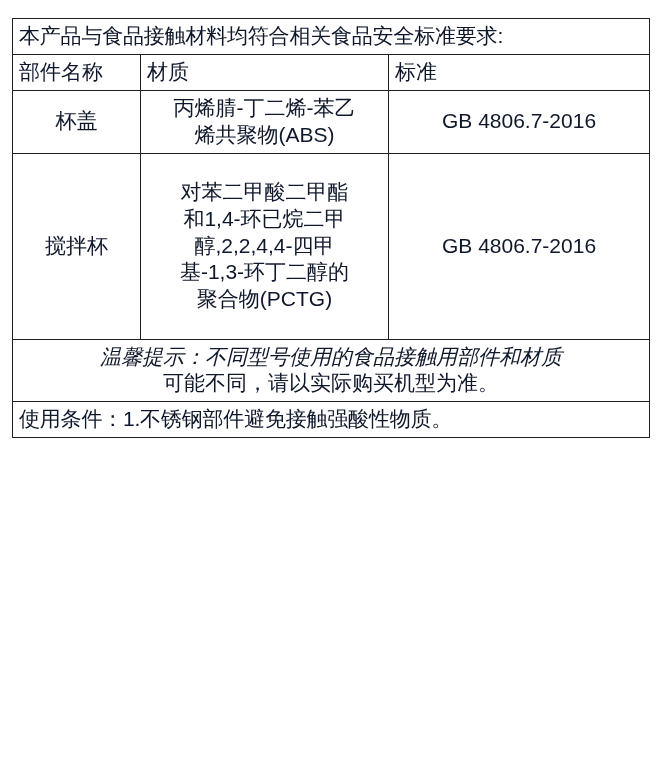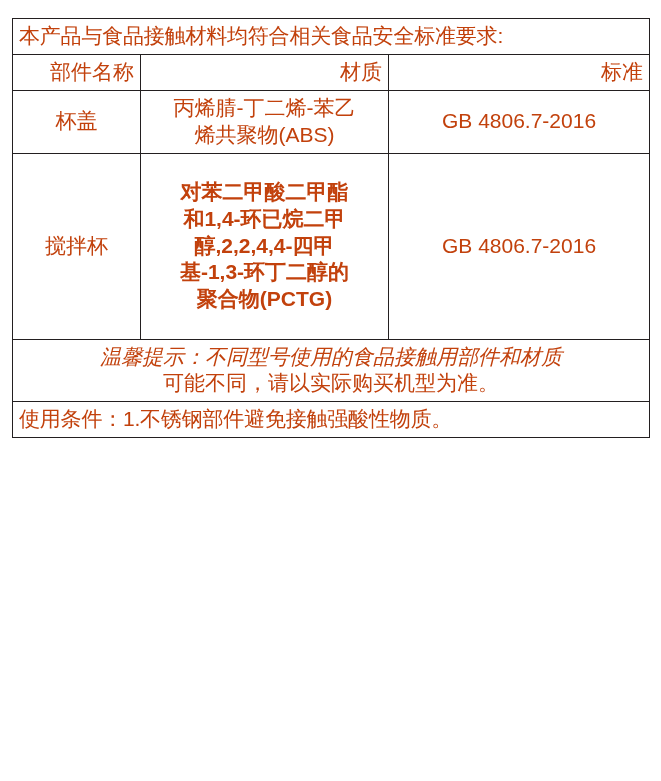--- a/index.html
+++ b/index.html
@@ -25,45 +25,44 @@
     border-collapse: collapse;
     width: 637px;
     table-layout: fixed;
   }
   table.spec td {
     border: 1px solid #231f20;
     padding: 4px 6px;
     vertical-align: middle;
     font-size: 21px;
     line-height: 1.28;
-    color: #c2410c;
+    color: #0f172a;
   }
   .col-part { width: 128px; }
   .col-material { width: 248px; }
   .col-standard { width: 261px; }
 
   .title-cell {
     font-size: 21.5px;
     text-align: left;
     white-space: nowrap;
     letter-spacing: -0.2px;
     padding: 5px 2px 5px 6px;
   }
   .head-cell {
-    text-align: right;
+    text-align: left;
     font-size: 21.5px;
     padding: 5px 6px;
   }
   .c-center { text-align: center; }
   .material-cell {
     text-align: center;
     padding-left: 8px;
   }
   .material-cell.center-block {
-    font-weight: bold;
   }
   .tall { height: 186px; }
   .note-cell {
     text-align: center;
     font-size: 20.5px;
     line-height: 1.45;
     padding: 6px 10px 8px 10px;
   }
   .note-cell .l1 { display: block; font-style: italic; }
   .note-cell .l2 { display: block; }

